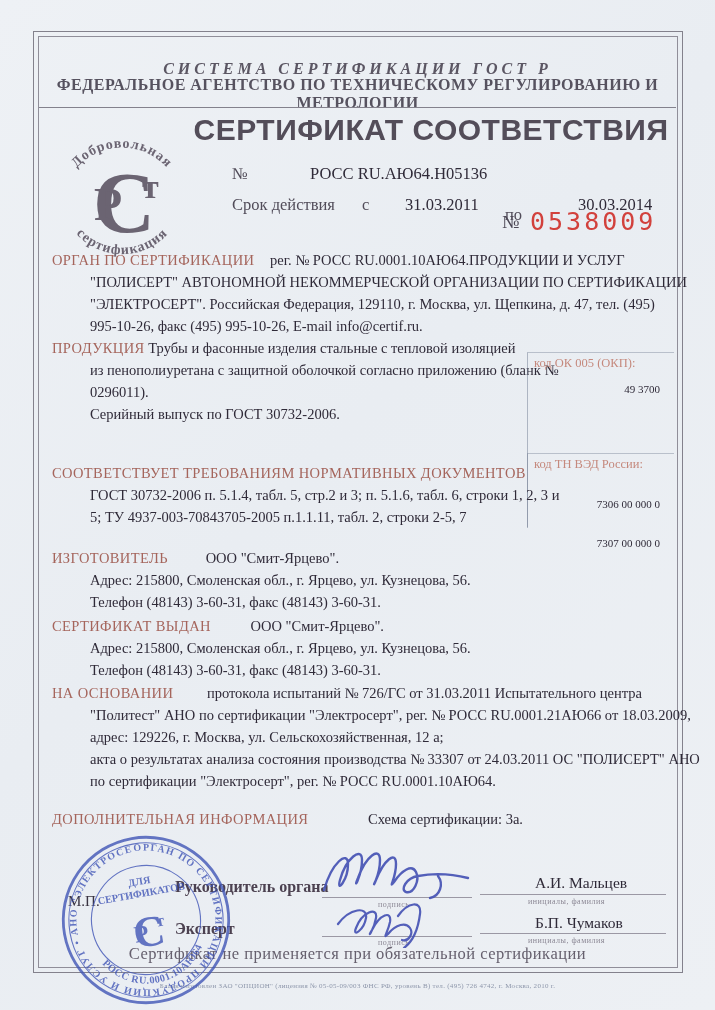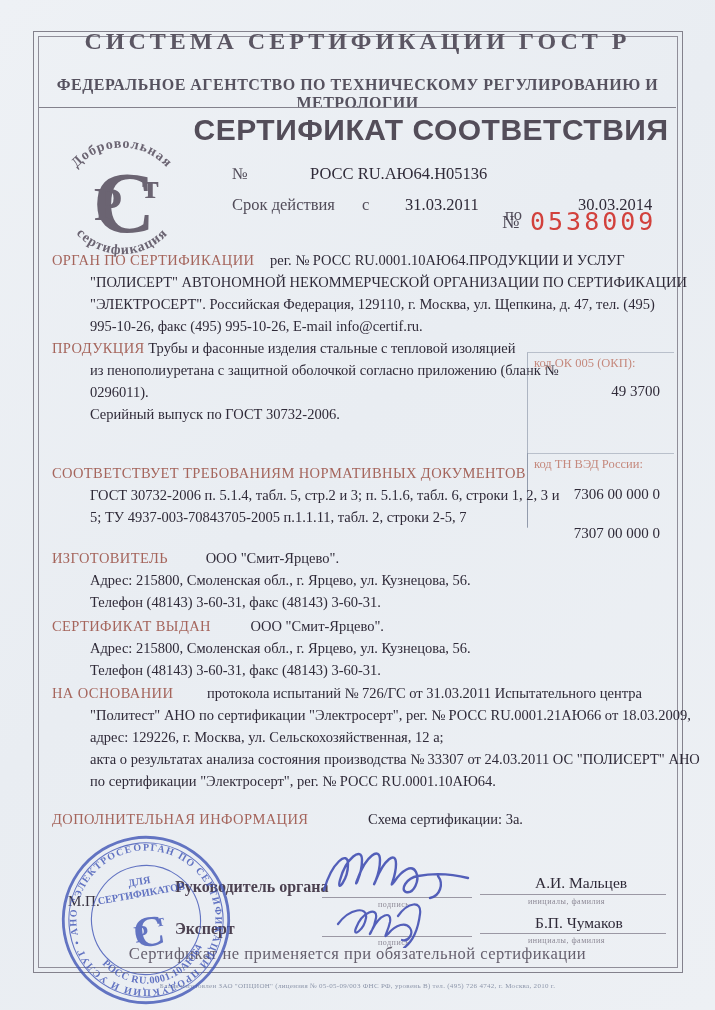--- a/index.html
+++ b/index.html
@@ -6,22 +6,22 @@
   .page{
     position:relative; width:715px; height:1010px; overflow:hidden;
     background:linear-gradient(135deg,#eef1f5 0%,#e9edf2 45%,#edf0f4 100%);
     font-family:"Liberation Serif", serif; color:#2f2a38;
   }
   
   .frame-outer{position:absolute; left:33px; top:31px; width:648px; height:940px; border:1px solid #83818c;}
   .frame-inner{position:absolute; left:4px; top:4px; right:4px; bottom:4px; border:1px solid #908e99;}
   .hdr-divider{position:absolute; left:39px; top:107px; width:637px; height:1px; background:#83818c;}
   
-  .h1{position:absolute; left:39px; top:28px; width:637px; text-align:center;
-      font-size:24px; font-weight:bold; letter-spacing:4px; color:#5b5663;}
+  .h1{position:absolute; left:39px; top:60px; width:637px; text-align:center;
+      font-size:16px; font-weight:bold; letter-spacing:4px; color:#5b5663;font-style:italic;}
   .h2{position:absolute; left:39px; top:76px; width:637px; text-align:center;
       font-size:16px; font-weight:bold; letter-spacing:0.5px; color:#56525f;}
   
   .logo{position:absolute; left:42px; top:110px;}
   .logo text{fill:#6b6472;}
   
   .title{position:absolute; left:188px; top:113px; width:486px; text-align:center;
       font-family:"Liberation Sans", sans-serif; font-size:30px; font-weight:bold; color:#534d59; letter-spacing:0.5px;}
   .numrow{position:absolute; font-size:16.5px; color:#2f2a38;}
   .lab-gray{color:#514c59;}
@@ -32,23 +32,23 @@
   .sec{position:absolute; left:52px; width:622px; font-size:14.5px; line-height:22px; color:#2f2a38;}
   .sec .line{white-space:nowrap;}
   .sec .ind{padding-left:38px;}
   .sec-label{color:#a5655c; letter-spacing:0.4px;}
   
   .code-box{position:absolute; left:527px; top:352px; width:146px; height:174px;
       border-left:1px solid rgba(125,135,155,0.55); border-top:1px solid rgba(125,135,155,0.45);}
   .code-cell2{position:absolute; left:-1px; top:100px; width:146px; height:74px;
       border-left:1px solid rgba(125,135,155,0.55); border-top:1px solid rgba(125,135,155,0.45);}
   .code-label{font-size:12.5px; color:#c5897d; padding:3px 0 0 6px; white-space:nowrap;}
-  .code-value{font-size:15px; color:#2f2a38; text-align:right; padding-right:14px;}
+  .code-value{font-size:11px; color:#2f2a38; text-align:right; padding-right:14px;}
   .code-value.ok{margin-top:12px;}
-  .code-value.tnved{line-height:24px; margin-top:10px;}
+  .code-value.tnved{line-height:24px; margin-top:20px;}
   
   .role{position:absolute; left:175px; font-size:16px; font-weight:bold; color:#4c4150; white-space:nowrap;}
   .sig-rule{position:absolute; height:1px; background:#9b98a4;}
   .sig-caption{position:absolute; font-size:8px; color:#8b8794; letter-spacing:0.5px;}
   .sig-name{position:absolute; font-size:15.5px; color:#2f2a38; white-space:nowrap;margin-left:30px;}
   .mp{position:absolute; left:68px; top:893px; font-size:15px; color:#3a3442; z-index:1;}
   .sig-svg{position:absolute; z-index:3;}
   .stamp{position:absolute; left:52px; top:826px; z-index:4; opacity:0.78; transform:rotate(-10deg);}
   .stamp text{fill:#3d52b5;}
   .stamp .ring{fill:none; stroke:#3d52b5;}

